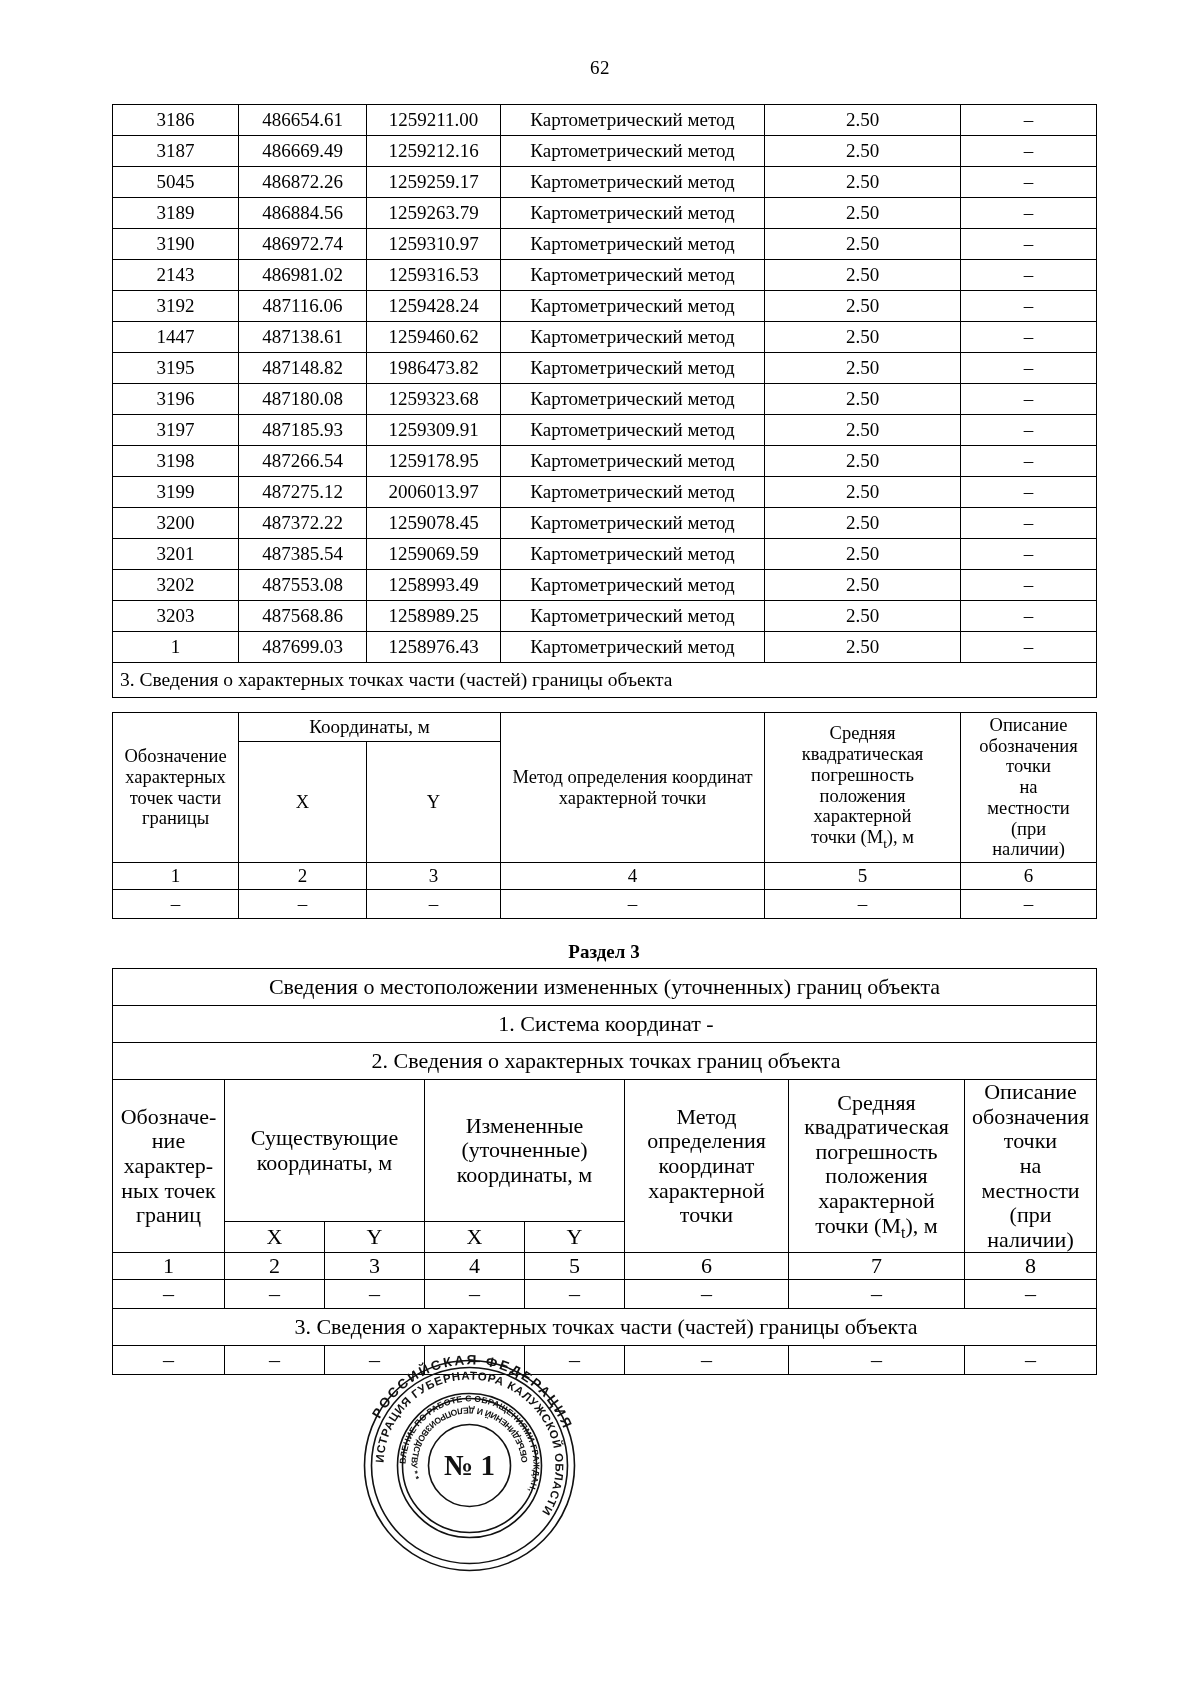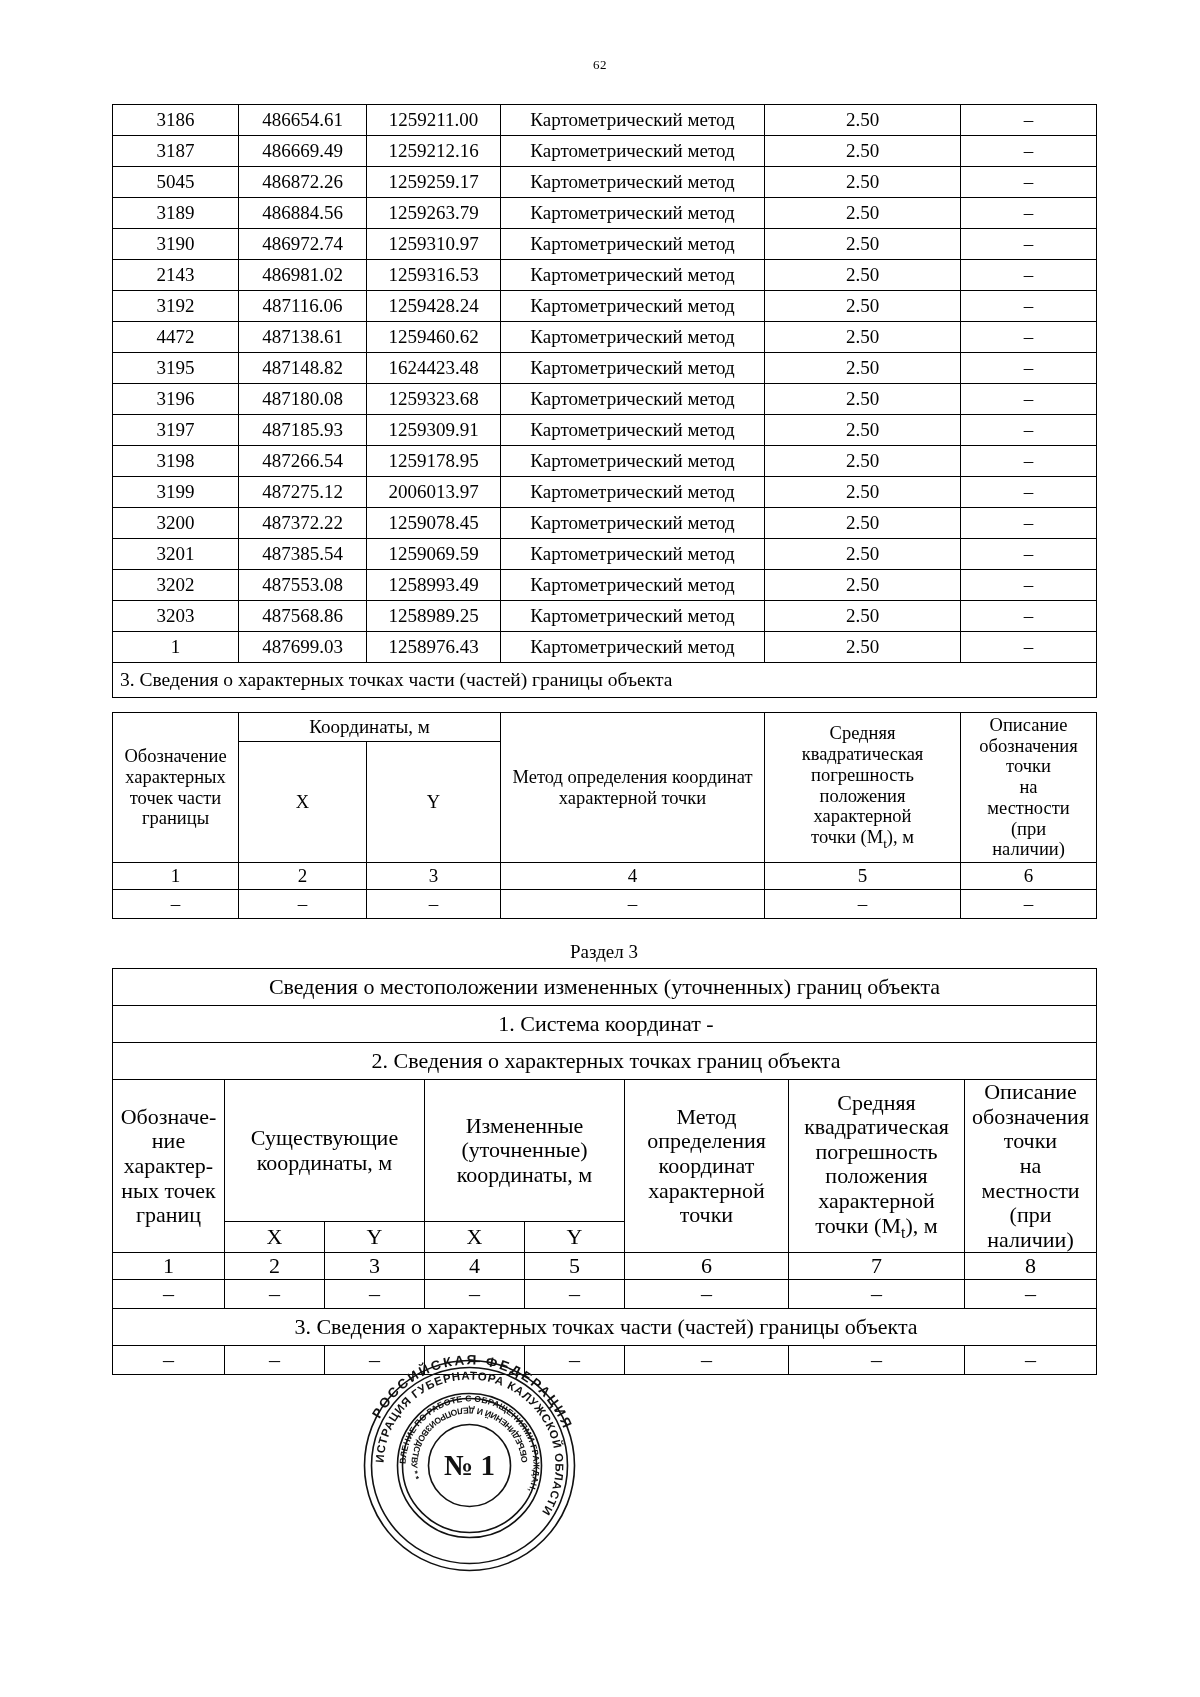--- a/index.html
+++ b/index.html
@@ -19,21 +19,21 @@
   .page {
     position: relative;
     width: 1200px;
     height: 1697px;
     padding: 0;
     box-sizing: border-box;
   }
 
   .page-number {
     text-align: center;
-    font-size: 13px;
+    font-size: 19px;
     padding-top: 57px;
     letter-spacing: 0.5px;
   }
 
   .content {
     position: absolute;
     left: 112px;
     top: 104px;
     width: 984px;
   }
@@ -87,21 +87,21 @@
     height: 26px;
     font-size: 19px;
   }
   .dashrow td {
     height: 28px;
     font-size: 19px;
   }
 
   .razdel {
     text-align: center;
-    font-weight: normal;
+    font-weight: bold;
     font-size: 19px;
     margin: 22px 0 5px 0;
   }
 
   .banner {
     text-align: center !important;
     font-weight: bold;
     font-size: 19.5px;
     height: 36px;
   }
@@ -212,31 +212,31 @@
         </tr>
         <tr class="coord-row">
           <td>3192</td>
           <td>487116.06</td>
           <td>1259428.24</td>
           <td class="meth-cell">Картометрический метод</td>
           <td>2.50</td>
           <td>–</td>
         </tr>
         <tr class="coord-row">
-          <td>4472</td>
+          <td>1447</td>
           <td>487138.61</td>
           <td>1259460.62</td>
           <td class="meth-cell">Картометрический метод</td>
           <td>2.50</td>
           <td>–</td>
         </tr>
         <tr class="coord-row">
           <td>3195</td>
           <td>487148.82</td>
-          <td>1624423.48</td>
+          <td>1986473.82</td>
           <td class="meth-cell">Картометрический метод</td>
           <td>2.50</td>
           <td>–</td>
         </tr>
         <tr class="coord-row">
           <td>3196</td>
           <td>487180.08</td>
           <td>1259323.68</td>
           <td class="meth-cell">Картометрический метод</td>
           <td>2.50</td>

